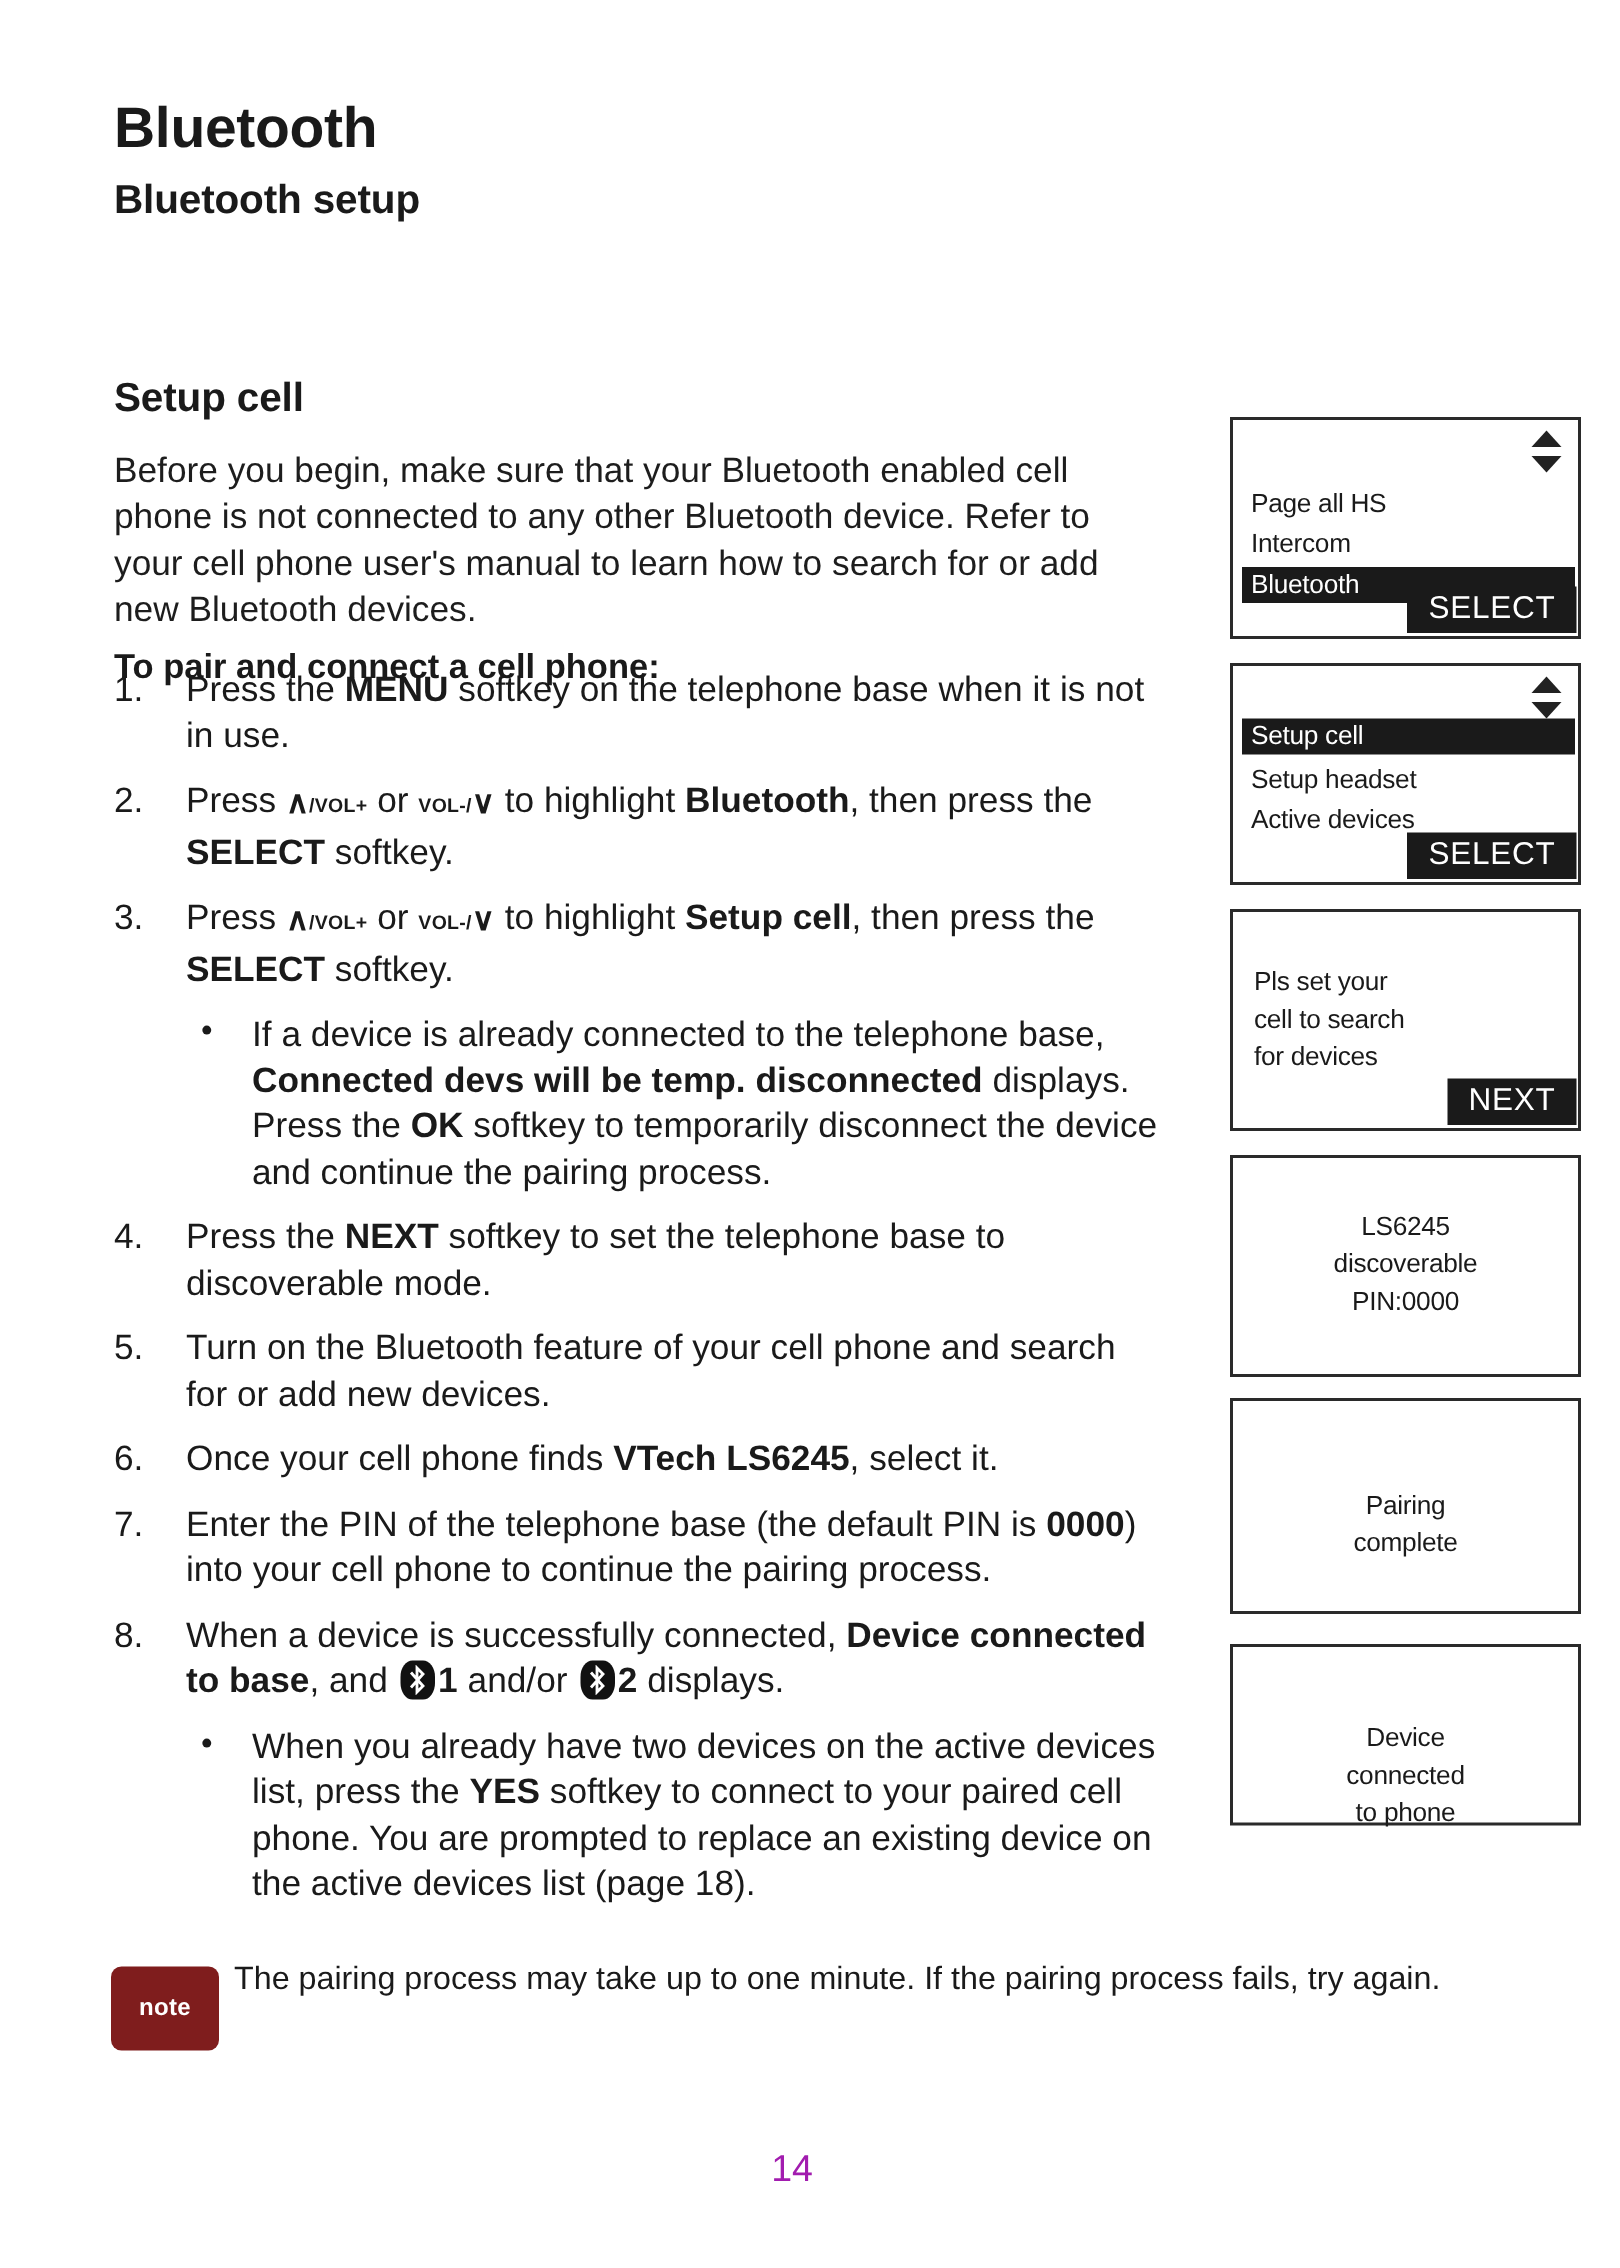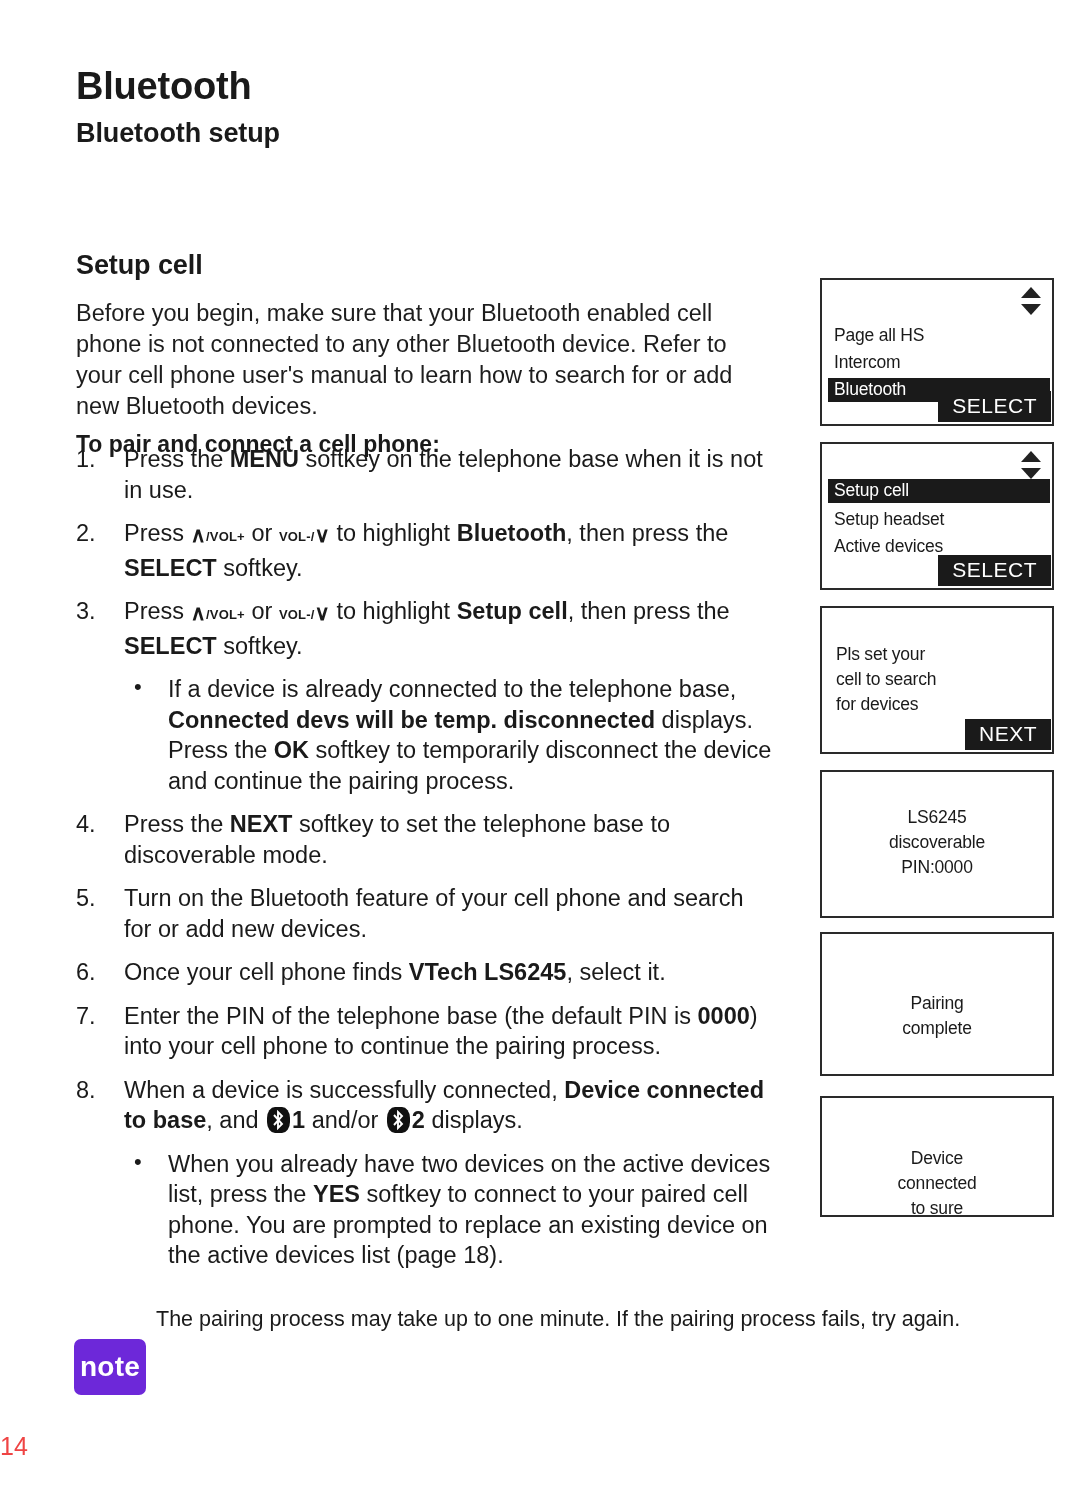--- a/index.html
+++ b/index.html
@@ -127,46 +127,46 @@
     left: 74px;
     top: 1305px;
     width: 930px;
   }
   .notebadge {
     position: absolute;
     left: 0;
     top: 6px;
     width: 72px;
     height: 56px;
-    background: #6d28d9;
+    background: #7f1d1d;
     border-radius: 7px;
     color: #ffffff;
-    font-size: 28px;
+    font-size: 16px;
     font-weight: bold;
     display: flex;
     align-items: center;
     justify-content: center;
     letter-spacing: 0.2px;
-    margin-top: 28px;
   }
   .notetext {
     margin-left: 82px;
     font-size: 21.5px;
     line-height: 29px;
     width: 840px;
   }
 
   
   .pagenum {
     position: absolute;
     left: 0;
     top: 1432px;
     width: 1056px;
+    text-align: center;
     font-size: 25px;
-    color: #ef4444;
+    color: #a21caf;
   }
 
   
   .lcd {
     position: absolute;
     left: 772px;
     width: 234px;
     border: 2.5px solid #2a2a2a;
     background: #ffffff;
     font-size: 17.5px;
@@ -356,17 +356,17 @@
     <div class="lcd-inner">
       <div class="lcd-center" style="top:57px;">Pairing</div>
       <div class="lcd-center" style="top:82px;">complete</div>
     </div>
   </div>
 
   <div class="lcd lcd-6">
     <div class="lcd-inner">
       <div class="lcd-center" style="top:48px;">Device</div>
       <div class="lcd-center" style="top:73px;">connected</div>
-      <div class="lcd-center" style="top:98px;">to sure</div>
+      <div class="lcd-center" style="top:98px;">to phone</div>
     </div>
   </div>
 
 </div>
 
 </body></html>

